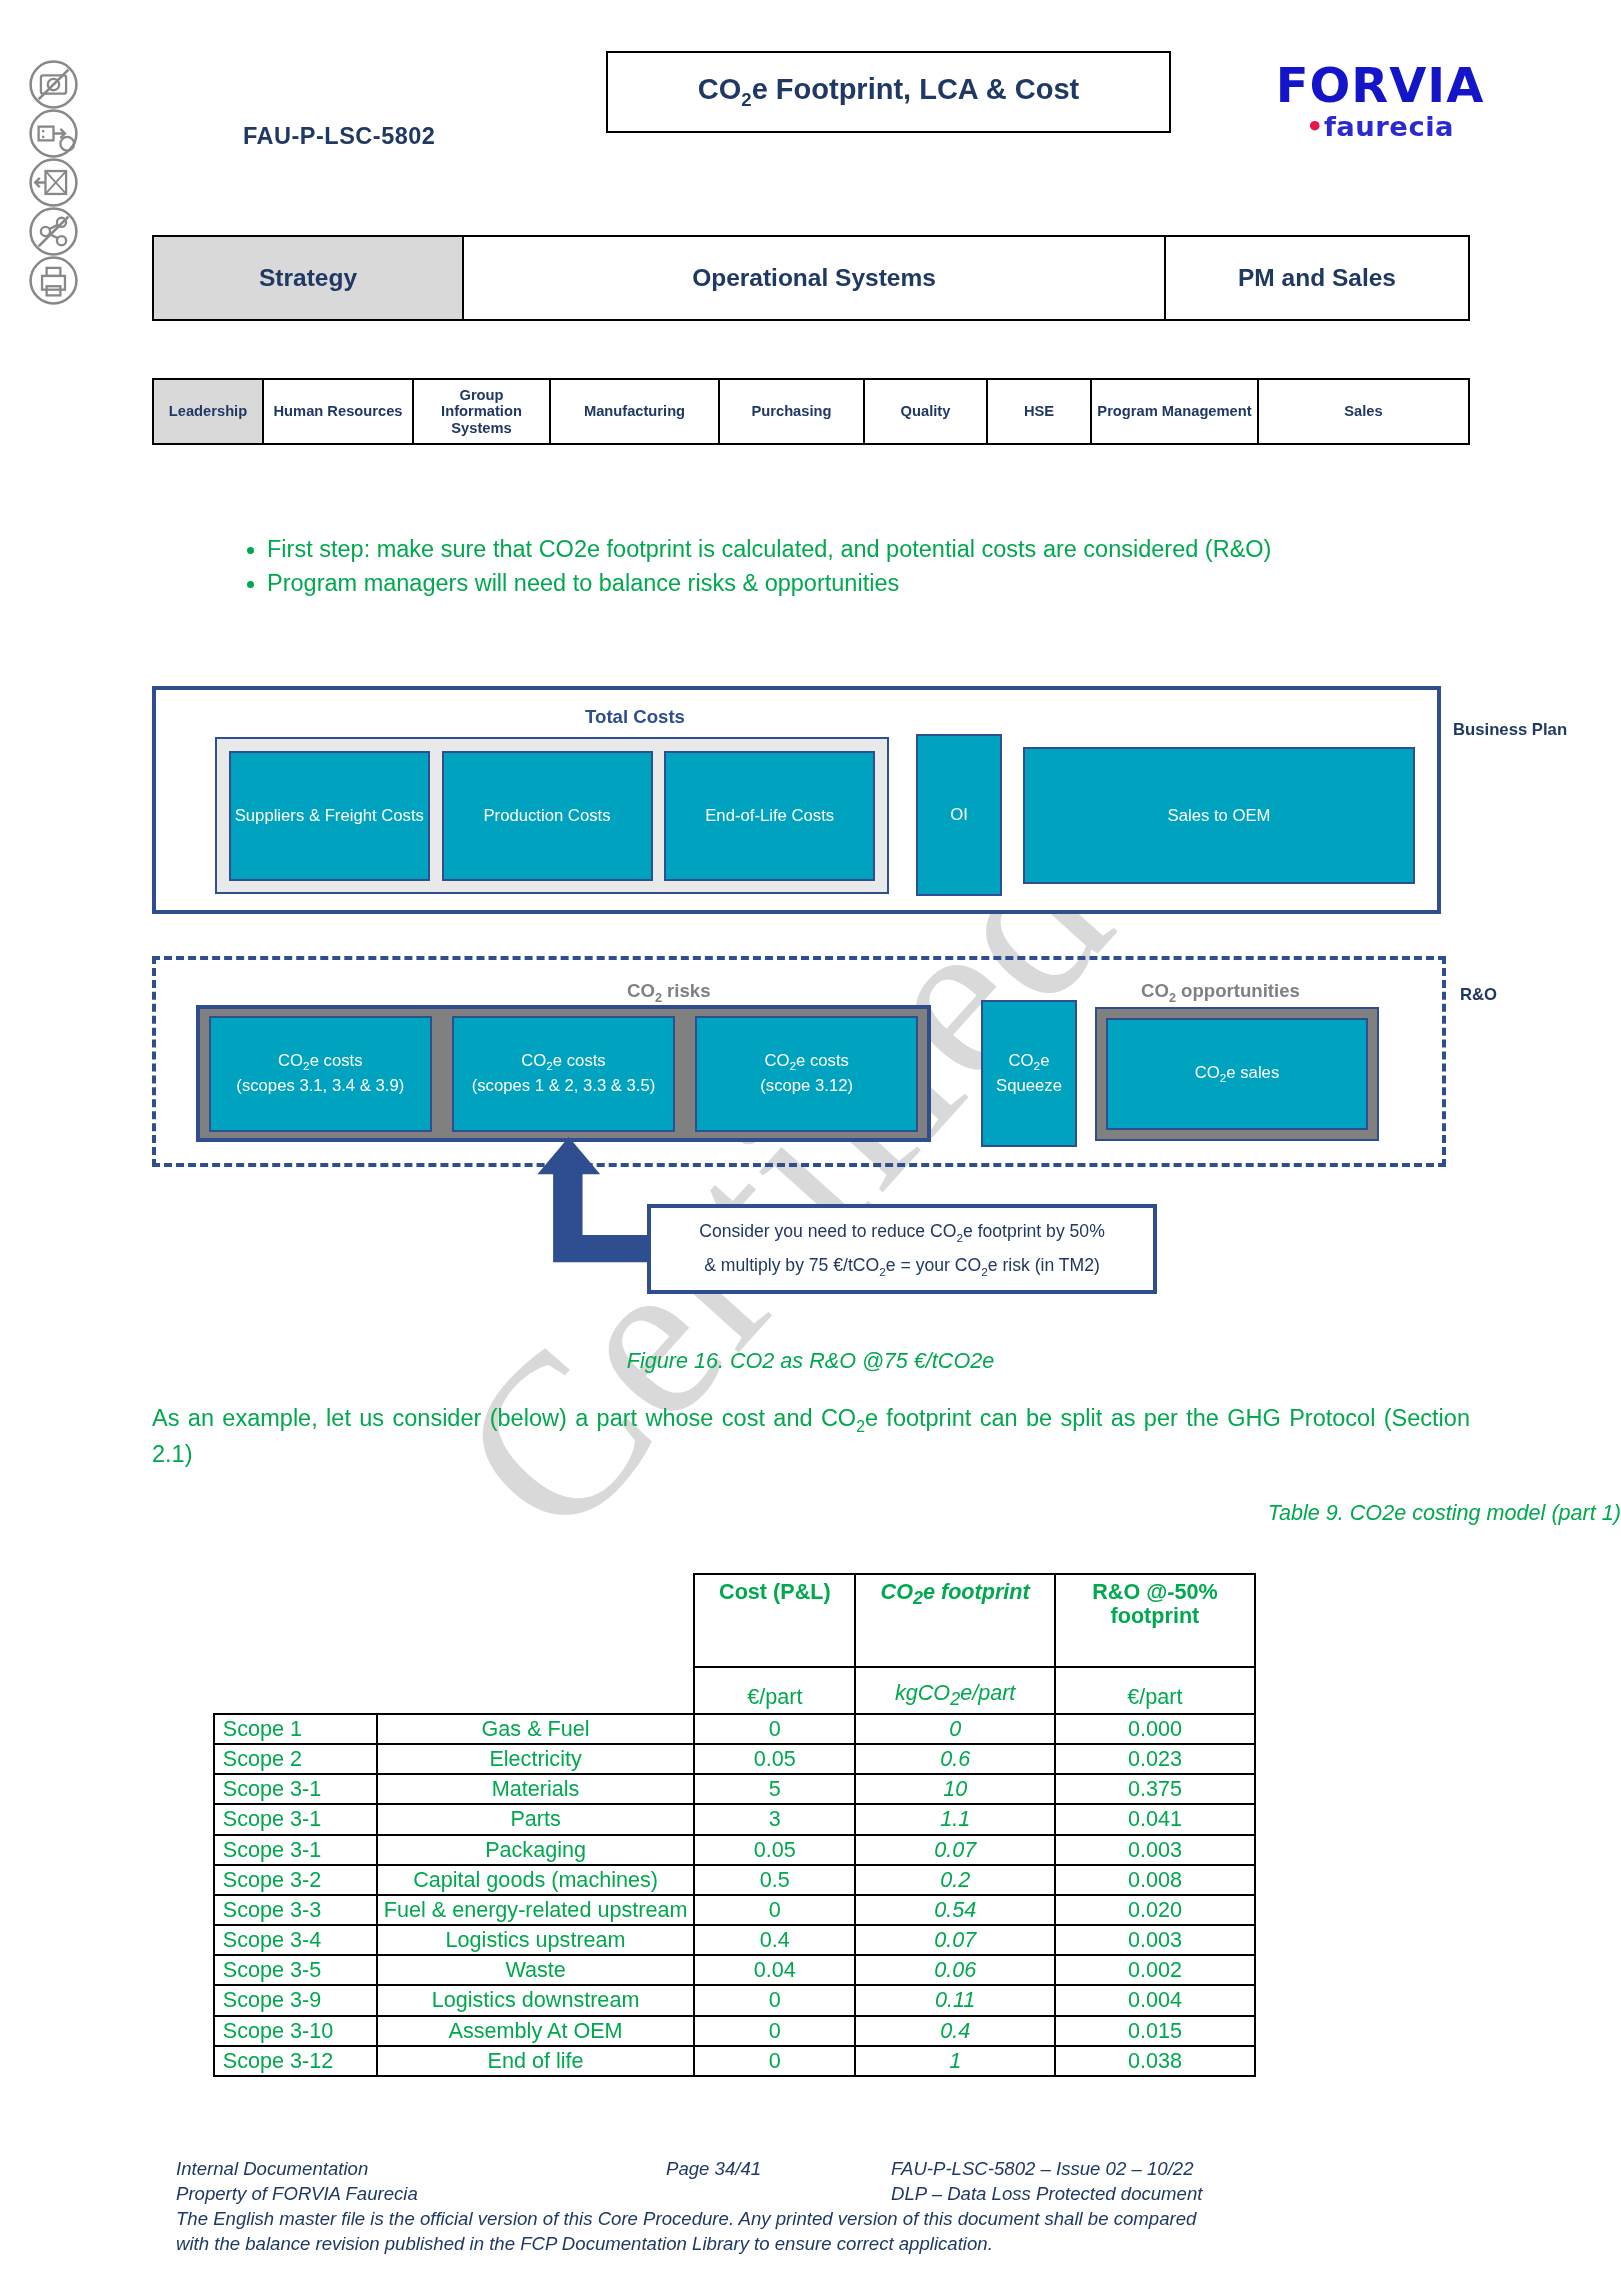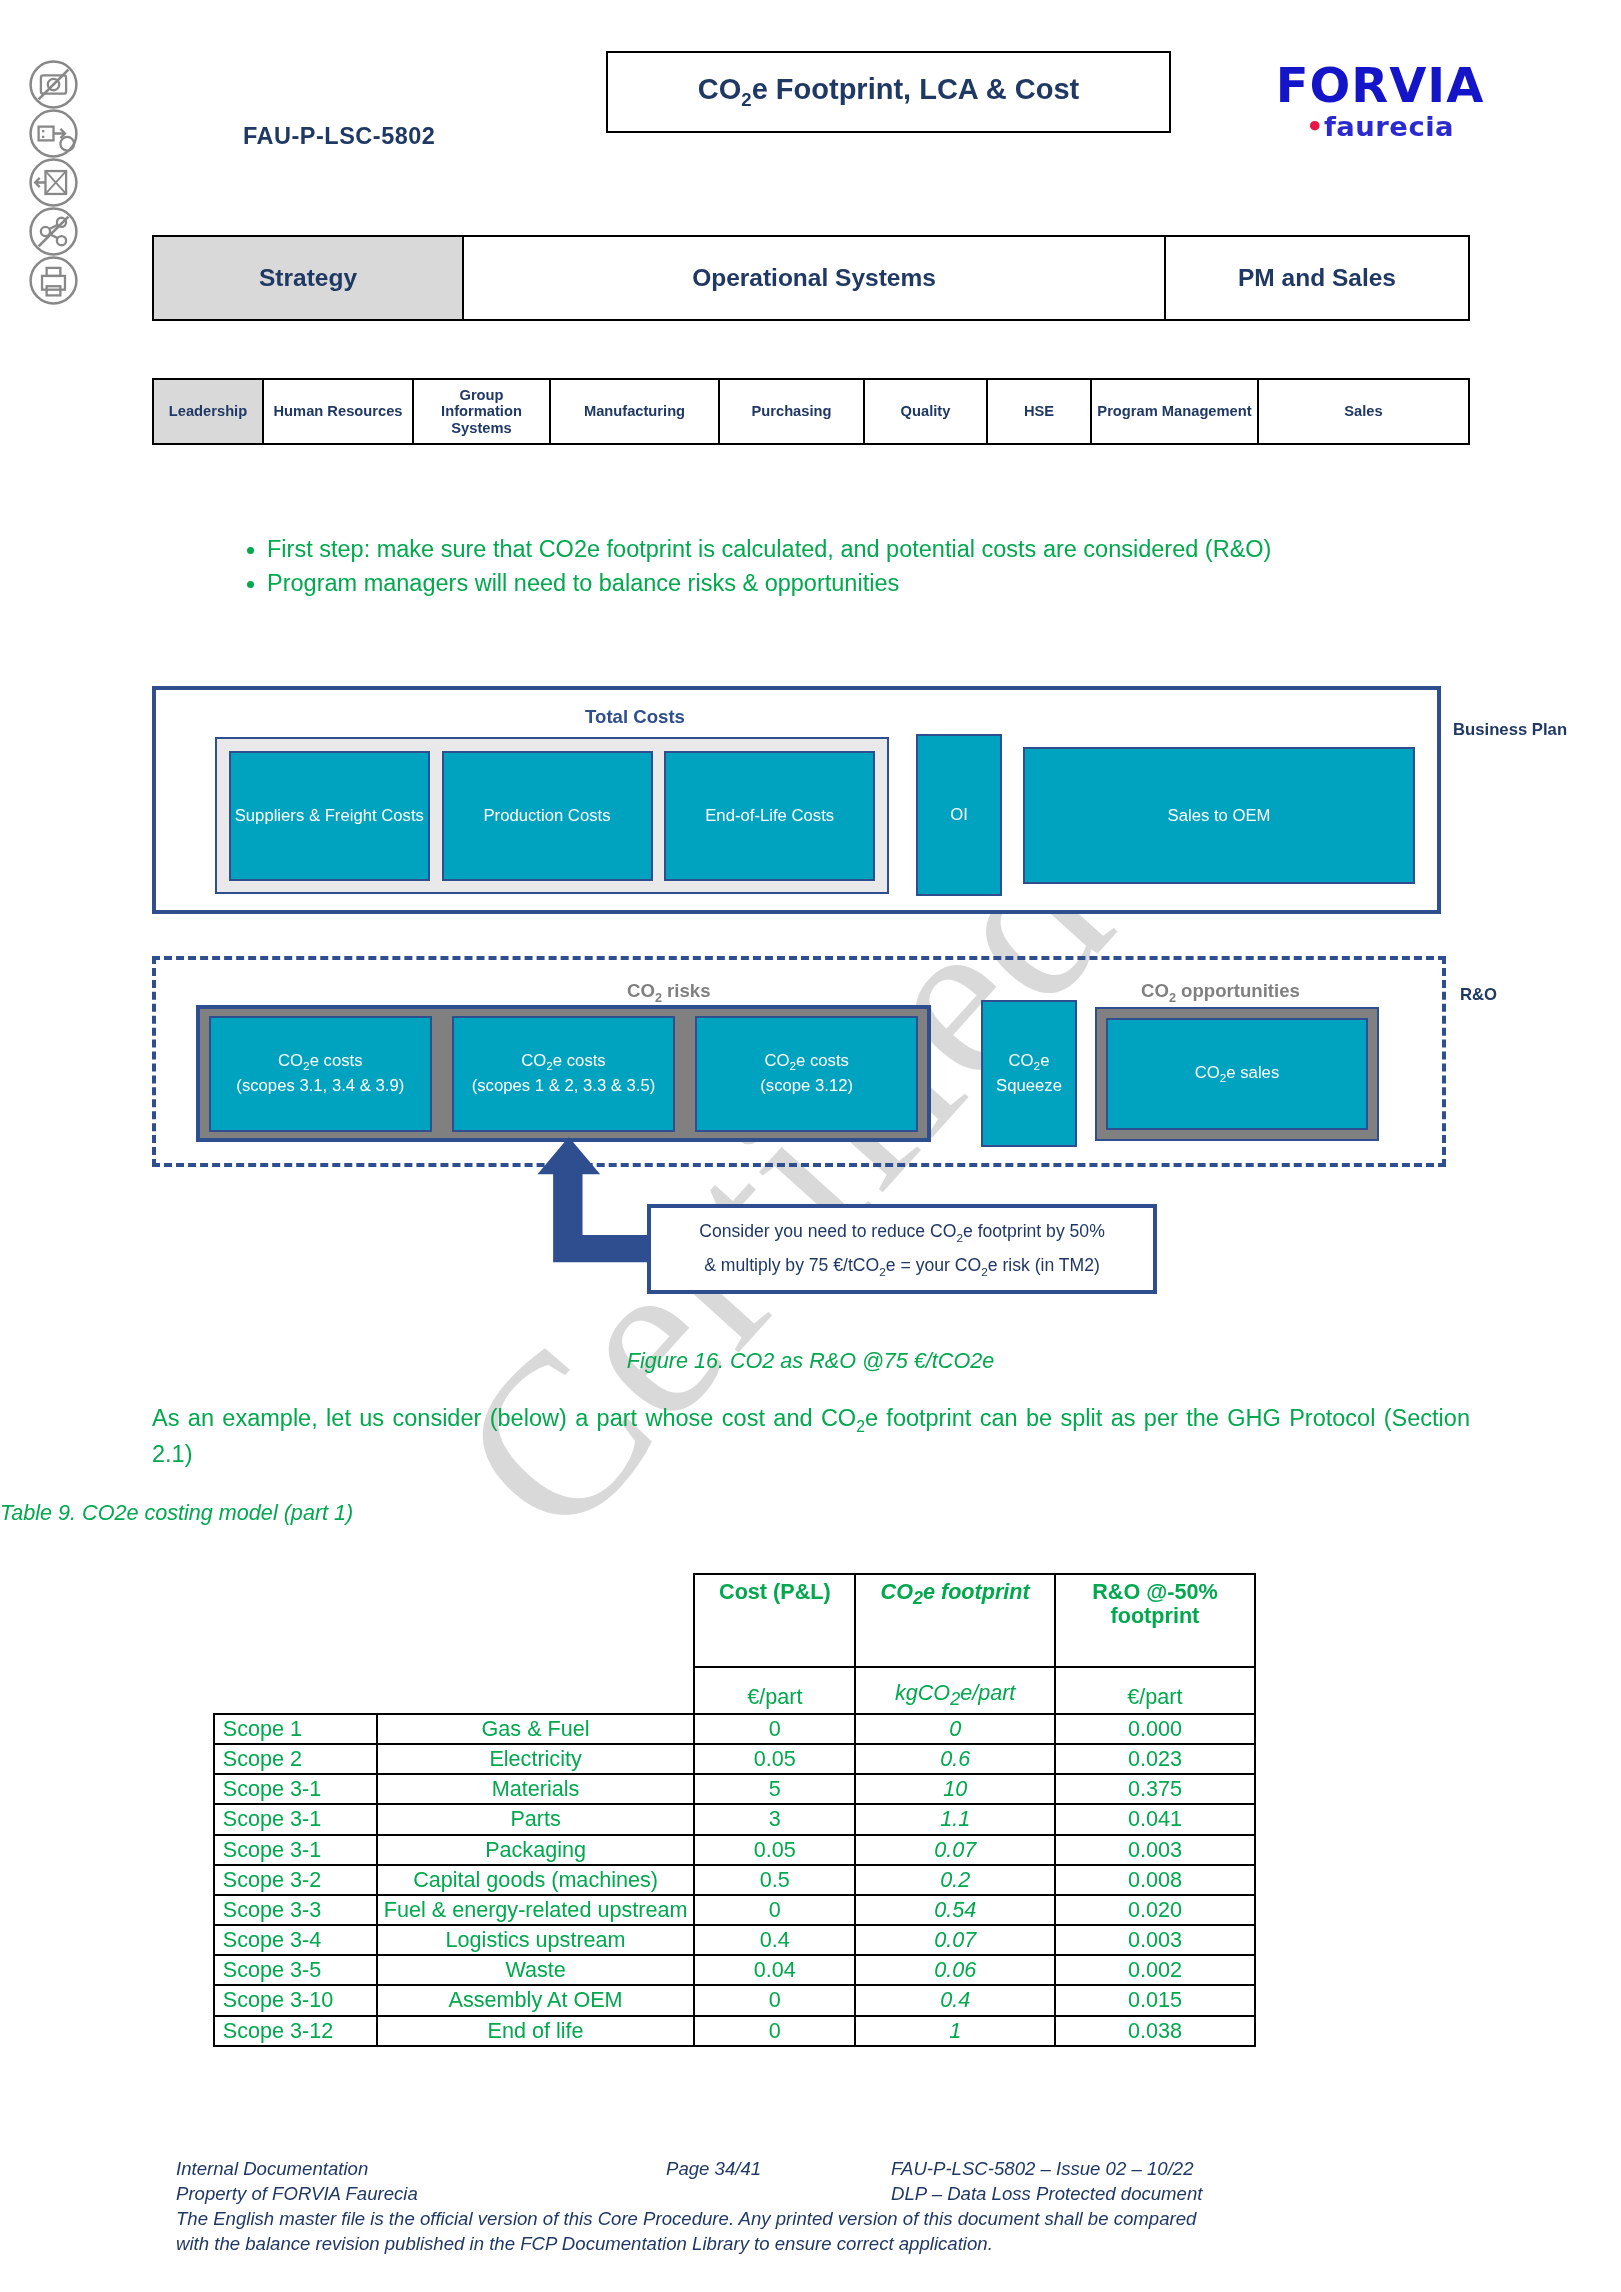--- a/index.html
+++ b/index.html
@@ -173,21 +173,21 @@
   .fig-cap{
     position:absolute;left:0;right:0;top:1348px;text-align:center;
     font-size:21.6px;font-style:italic;color:#00a84e;z-index:2;
   }
   .para{
     position:absolute;left:152px;top:1402px;width:1318px;
     font-size:23.5px;color:#00a84e;line-height:1.4;text-align:justify;z-index:2;
   }
   .para sub{font-size:15.7px;}
   .tbl-cap{
-    position:absolute;left:0;right:0;top:1500px;text-align:left;
+    position:absolute;left:0;right:0;top:1500px;text-align:right;
     font-size:21.6px;font-style:italic;color:#00a84e;z-index:2;
   }
 
   
   table.costing{
     position:absolute;left:213px;top:1573px;border-collapse:collapse;
     z-index:2;background:transparent;
   }
   table.costing td{
     border:2px solid #000;color:#00a84e;font-size:21.6px;
@@ -428,20 +428,27 @@
           <td class="numc">0.003</td>
         </tr>
         <tr>
           <td class="scope">Scope 3-5</td>
           <td class="item">Waste</td>
           <td class="num">0.04</td>
           <td class="foot">0.06</td>
           <td class="numc">0.002</td>
         </tr>
         <tr>
+          <td class="scope">Scope 3-9</td>
+          <td class="item">Logistics downstream</td>
+          <td class="num">0</td>
+          <td class="foot">0.11</td>
+          <td class="numc">0.004</td>
+        </tr>
+        <tr>
           <td class="scope">Scope 3-10</td>
           <td class="item">Assembly At OEM</td>
           <td class="num">0</td>
           <td class="foot">0.4</td>
           <td class="numc">0.015</td>
         </tr>
         <tr>
           <td class="scope">Scope 3-12</td>
           <td class="item">End of life</td>
           <td class="num">0</td>

